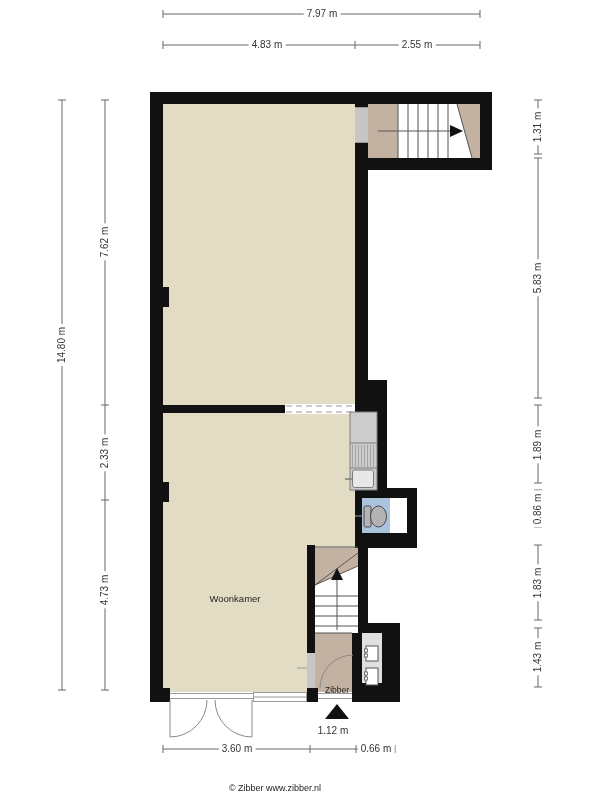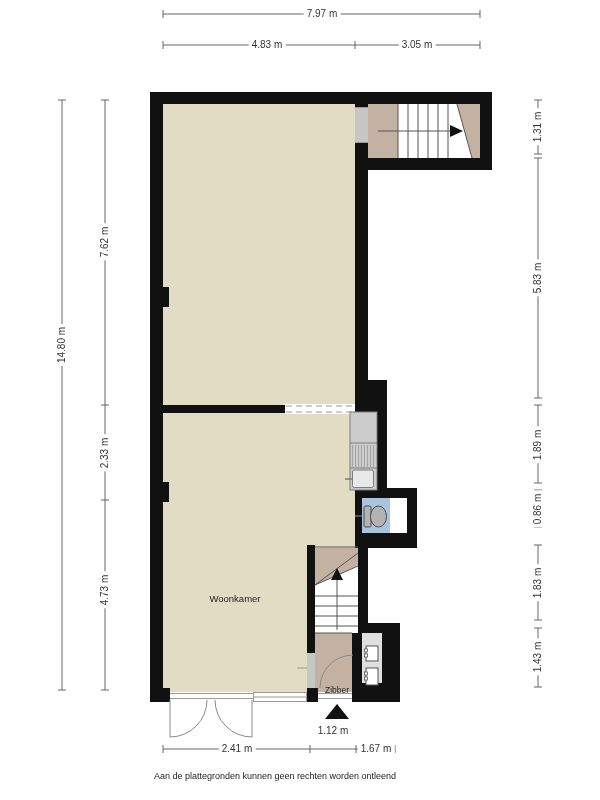--- a/index.html
+++ b/index.html
@@ -155,36 +155,36 @@
       <path class="dimline" d="M538 490V527M534 490H542M534 527H542"></path>
       <path class="dimline" d="M538 545V620M534 545H542M534 620H542"></path>
       <path class="dimline" d="M538 628V687M534 628H542M534 687H542"></path>
 
       <path class="dimline" d="M163 749H395M163 745V753M310 745V753M356 745V753M395 745V753"></path>
     </g>
   </svg>
 
   <div class="lbl" style="left:322px;top:14px;">7.97 m</div>
   <div class="lbl" style="left:267px;top:45px;">4.83 m</div>
-  <div class="lbl" style="left:417px;top:45px;">3.05 m</div>
+  <div class="lbl" style="left:417px;top:45px;">2.55 m</div>
 
   <div class="lbl v" style="left:62px;top:345px;">14.80 m</div>
   <div class="lbl v" style="left:105px;top:242px;">7.62 m</div>
   <div class="lbl v" style="left:105px;top:453px;">2.33 m</div>
   <div class="lbl v" style="left:105px;top:590px;">4.73 m</div>
 
   <div class="lbl v" style="left:538px;top:127px;">1.31 m</div>
   <div class="lbl v" style="left:538px;top:278px;">5.83 m</div>
   <div class="lbl v" style="left:538px;top:445px;">1.89 m</div>
   <div class="lbl v" style="left:538px;top:509px;">0.86 m</div>
   <div class="lbl v" style="left:538px;top:583px;">1.83 m</div>
   <div class="lbl v" style="left:538px;top:657px;">1.43 m</div>
 
-  <div class="lbl" style="left:237px;top:749px;">2.41 m</div>
+  <div class="lbl" style="left:237px;top:749px;">3.60 m</div>
   <div class="lbl" style="left:333px;top:731px;">1.12 m</div>
-  <div class="lbl" style="left:376px;top:749px;">1.67 m</div>
+  <div class="lbl" style="left:376px;top:749px;">0.66 m</div>
 
   <div class="room-lbl" style="left:235px;top:554px;font-size:9.5px;">Woonkamer</div>
   <div class="room-lbl" style="left:337px;top:646px;font-size:8.5px;">Zibber</div>
 
-  <div class="footer-line" style="top:771px;">Aan de plattegronden kunnen geen rechten worden ontleend</div>
+  <div class="footer-line" style="top:783px;">© Zibber www.zibber.nl</div>
 
 </div>
 
 </body></html>

